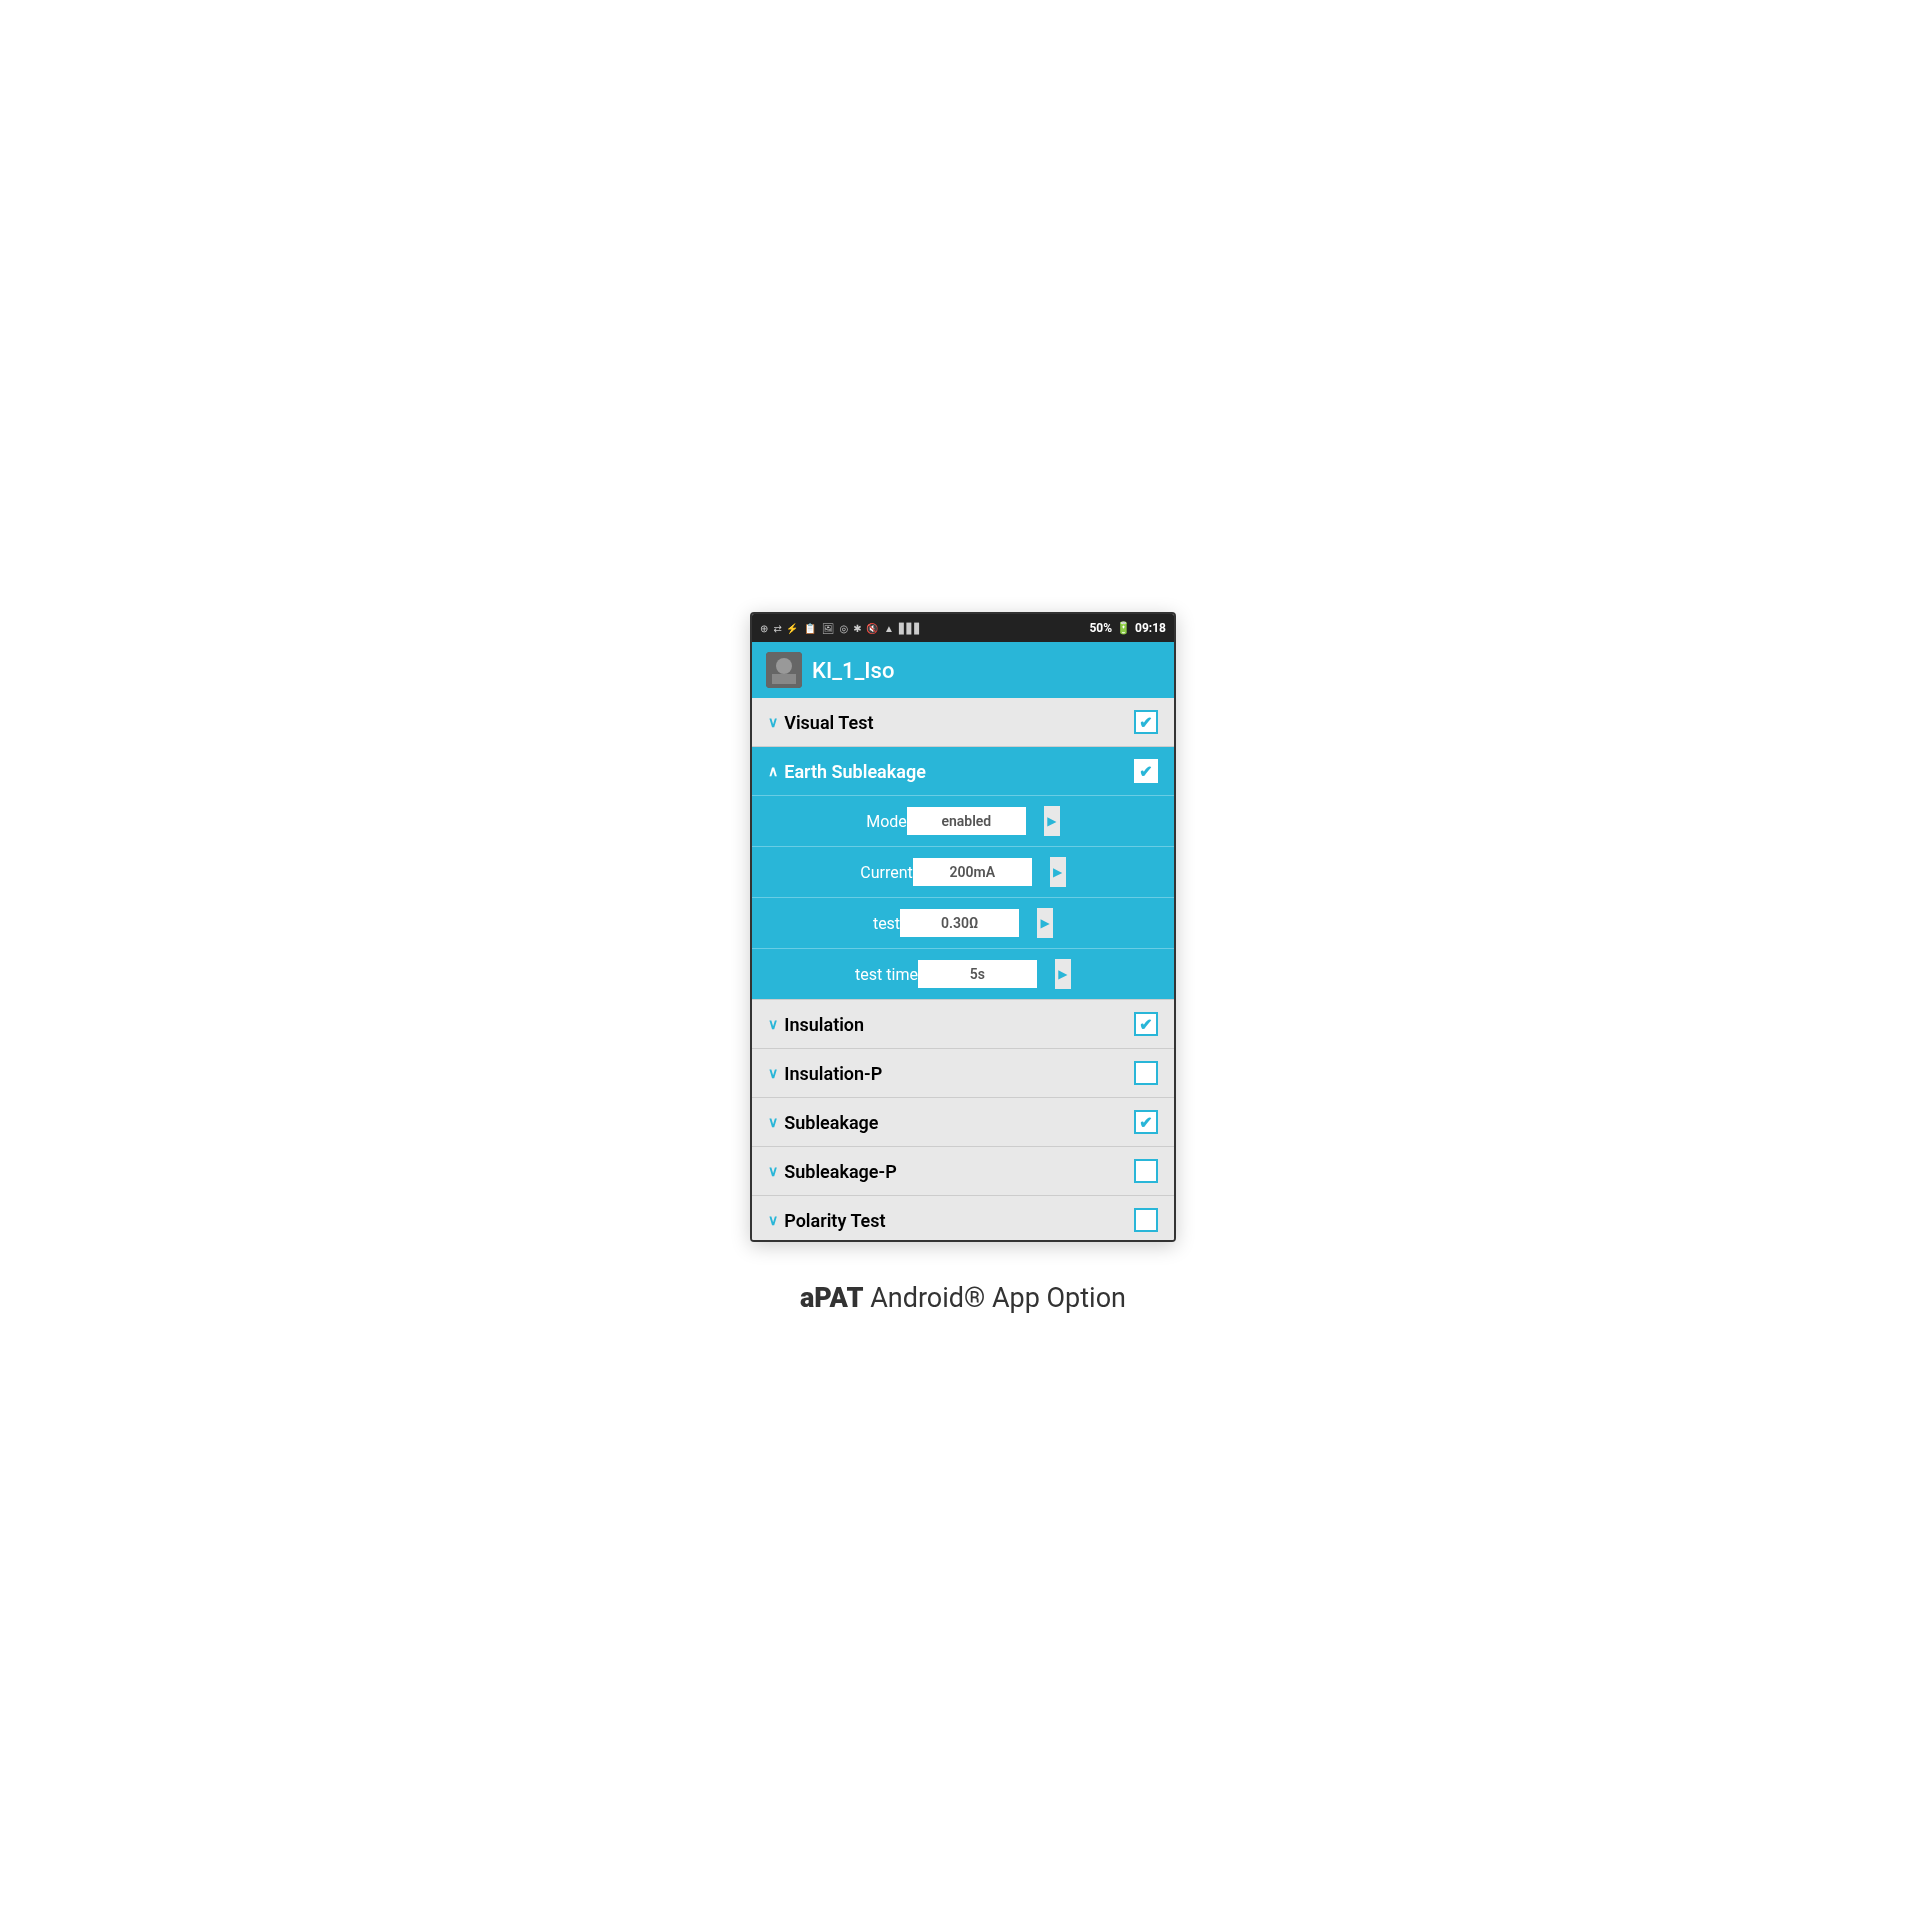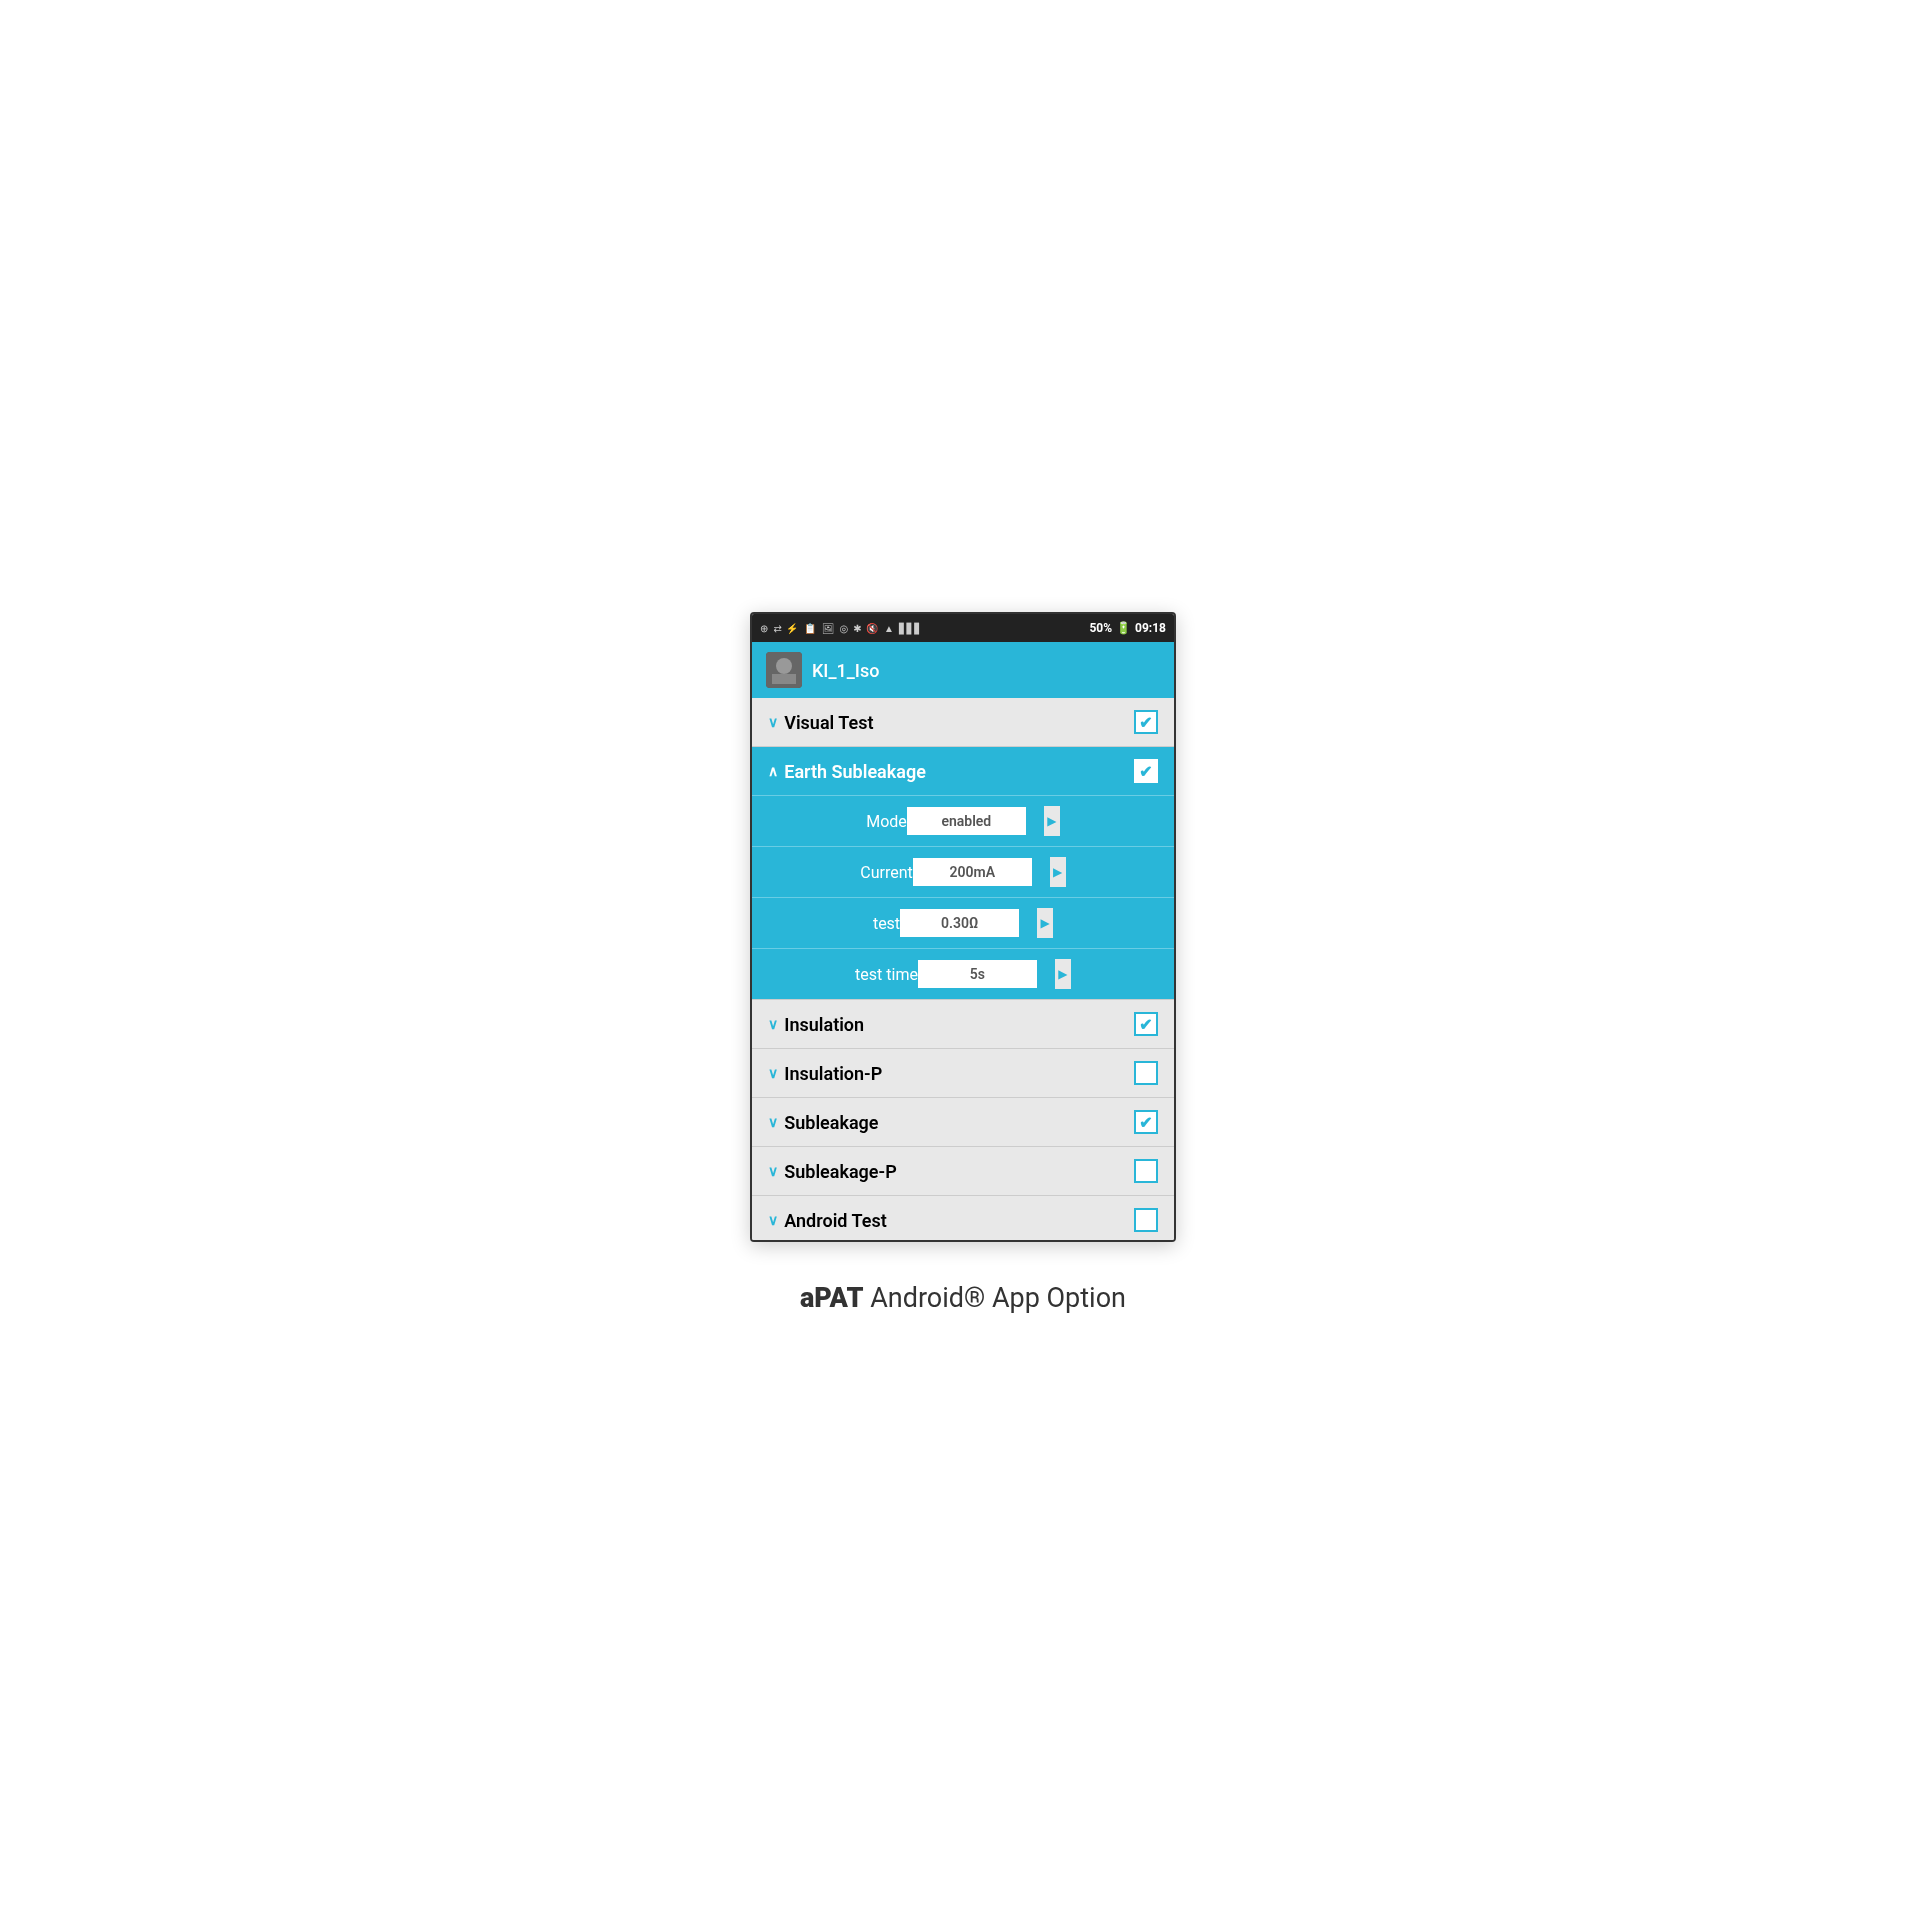--- a/index.html
+++ b/index.html
@@ -76,21 +76,21 @@
       align-items: center;
       justify-content: center;
       overflow: hidden;
     }
     .app-icon svg {
       width: 100%;
       height: 100%;
     }
     .app-title {
       color: #fff;
-      font-size: 18px;
+      font-size: 22px;
       font-weight: 500;
     }
 
     
     .screen-content {
       background: #e8e8e8;
     }
 
     
     .section-header {
@@ -340,21 +340,21 @@
           <span class="chevron">∨</span>
           <span class="section-label">Subleakage-P</span>
         </div>
         <div class="checkbox-wrapper">
         </div>
       </div>
 
       <div class="section-header" style="border-bottom:none; padding-bottom:8px;">
         <div class="section-header-left">
           <span class="chevron">∨</span>
-          <span class="section-label">Android Test</span>
+          <span class="section-label">Polarity Test</span>
         </div>
         <div class="checkbox-wrapper">
         </div>
       </div>
 
     </div>
   </div>
 
   <div class="caption">
     <span class="caption-bold">aPAT</span><span> Android® App Option</span>

